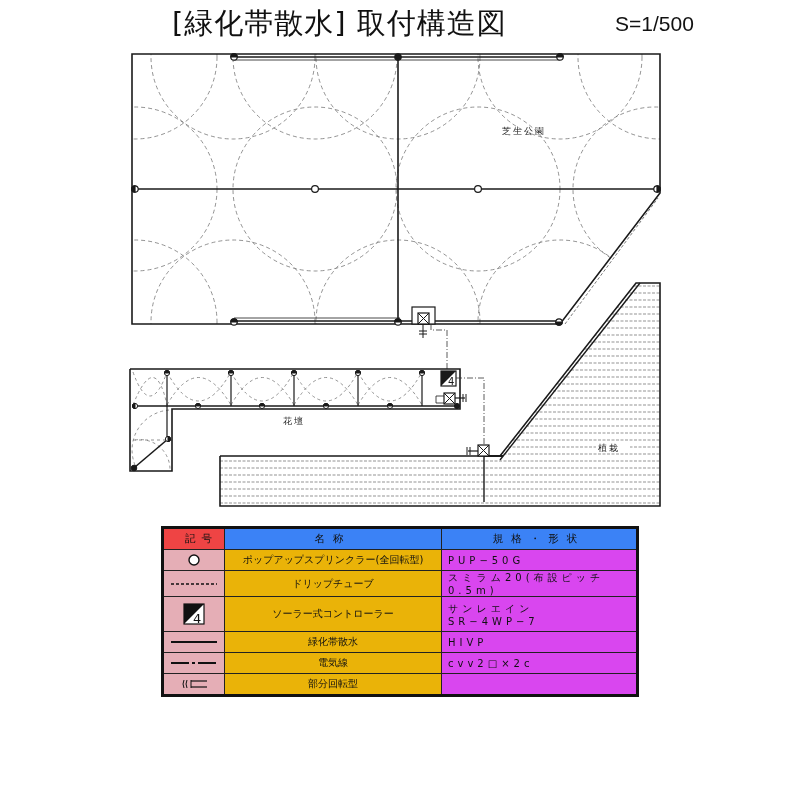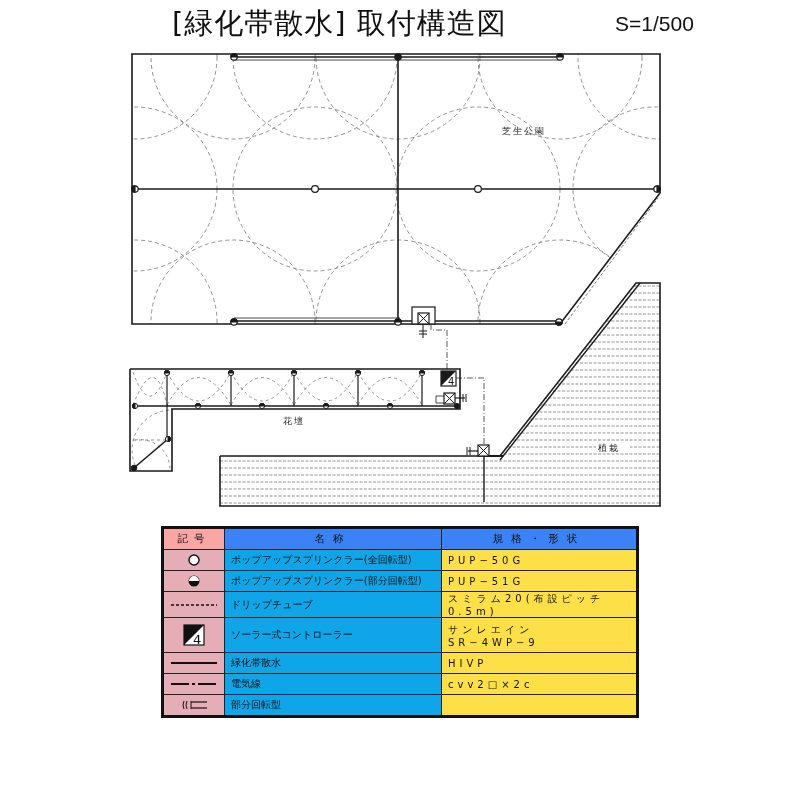--- a/index.html
+++ b/index.html
@@ -5,24 +5,24 @@
   html, body { margin:0; padding:0; background:#ffffff; }
   body { width:800px; height:800px; position:relative; overflow:hidden; font-family:"DejaVu Sans", sans-serif; }
   .title { position:absolute; left:0; top:2px; width:800px; height:40px; }
   .title-main { position:absolute; left:172px; top:2px; font-size:29px; color:#111; letter-spacing:1px; font-family:"DejaVu Sans", sans-serif; }
   .title-scale { position:absolute; left:615px; top:10px; font-size:21px; color:#111; font-family:"Liberation Sans", sans-serif;text-align:right; }
   svg.plan { position:absolute; left:0; top:0; }
   .label-jp { font-family:"DejaVu Sans", sans-serif; font-size:9px; fill:#222; letter-spacing:2px; }
   table.legend { position:absolute; left:161px; top:526px; width:478px; border-collapse:collapse; border:3px solid #111; font-family:"DejaVu Sans", sans-serif; font-size:10px; color:#111; }
   table.legend td, table.legend th { border:1.5px solid #222; padding:0 6px; height:20px; }
   table.legend th { background:#3b82f6; font-weight:normal; letter-spacing:8px; font-size:10.5px; }
-  table.legend th.sym-h { background:#fca5a5; letter-spacing:6px; }
+  table.legend th.sym-h { background:#ef4444; letter-spacing:6px;text-align:right; }
   td.sym { background:#e5aeb6; width:42px; text-align:center; padding:0; }
-  td.name { background:#0ea5e9; width:204px; }
-  td.spec { background:#fde047; letter-spacing:4px; }
+  td.name { background:#eab308; width:204px;text-align:center; }
+  td.spec { background:#d946ef; letter-spacing:4px; }
   tr.tall td { height:34px; }
   .sym svg { display:block; margin:0 auto; }
 </style>
 </head>
 <body>
 
 <div class="title">
   <span class="title-main">[緑化帯散水] 取付構造図</span>
   <span class="title-scale">S=1/500</span>
 </div>
@@ -244,47 +244,37 @@
     <td class="sym">
           <svg width="14" height="14">
             <circle cx="7" cy="7" r="5" fill="#fff" stroke="#111" stroke-width="1.4"></circle>
           </svg>
         </td>
     <td class="name">ポップアップスプリンクラー(全回転型)</td>
     <td class="spec">PUP−50G</td>
   </tr>
   <tr>
     <td class="sym">
-          <svg width="14" height="14">
-            <circle cx="7" cy="7" r="5.5" fill="#111"></circle>
-            <path d="M2,7 A5,5 0 0 1 12,7 Z" fill="#fff"></path>
-          </svg>
-        </td>
-    <td class="name">ポップアップスプリンクラー(部分回転型)</td>
-    <td class="spec">PUP−51G</td>
-  </tr>
-  <tr>
-    <td class="sym">
           <svg width="48" height="6">
             <line x1="1" y1="3" x2="47" y2="3" stroke="#111" stroke-width="1.6" stroke-dasharray="3,2"></line>
           </svg>
         </td>
     <td class="name">ドリップチューブ</td>
     <td class="spec">スミラム20(布設ピッチ0.5m)</td>
   </tr>
   <tr class="tall">
     <td class="sym">
           <svg width="22" height="22">
             <rect x="1" y="1" width="20" height="20" fill="#fff" stroke="#111" stroke-width="1.2"></rect>
             <polygon points="1,1 21,1 1,21" fill="#111"></polygon>
             <text x="10" y="20" font-size="13" font-family="DejaVu Sans, sans-serif" fill="#111">4</text>
           </svg>
         </td>
     <td class="name">ソーラー式コントローラー</td>
-    <td class="spec">サンレエイン　SR−4WP−9</td>
+    <td class="spec">サンレエイン　SR−4WP−7</td>
   </tr>
   <tr>
     <td class="sym">
           <svg width="48" height="6">
             <line x1="1" y1="3" x2="47" y2="3" stroke="#111" stroke-width="2"></line>
           </svg>
         </td>
     <td class="name">緑化帯散水</td>
     <td class="spec">HIVP</td>
   </tr>

